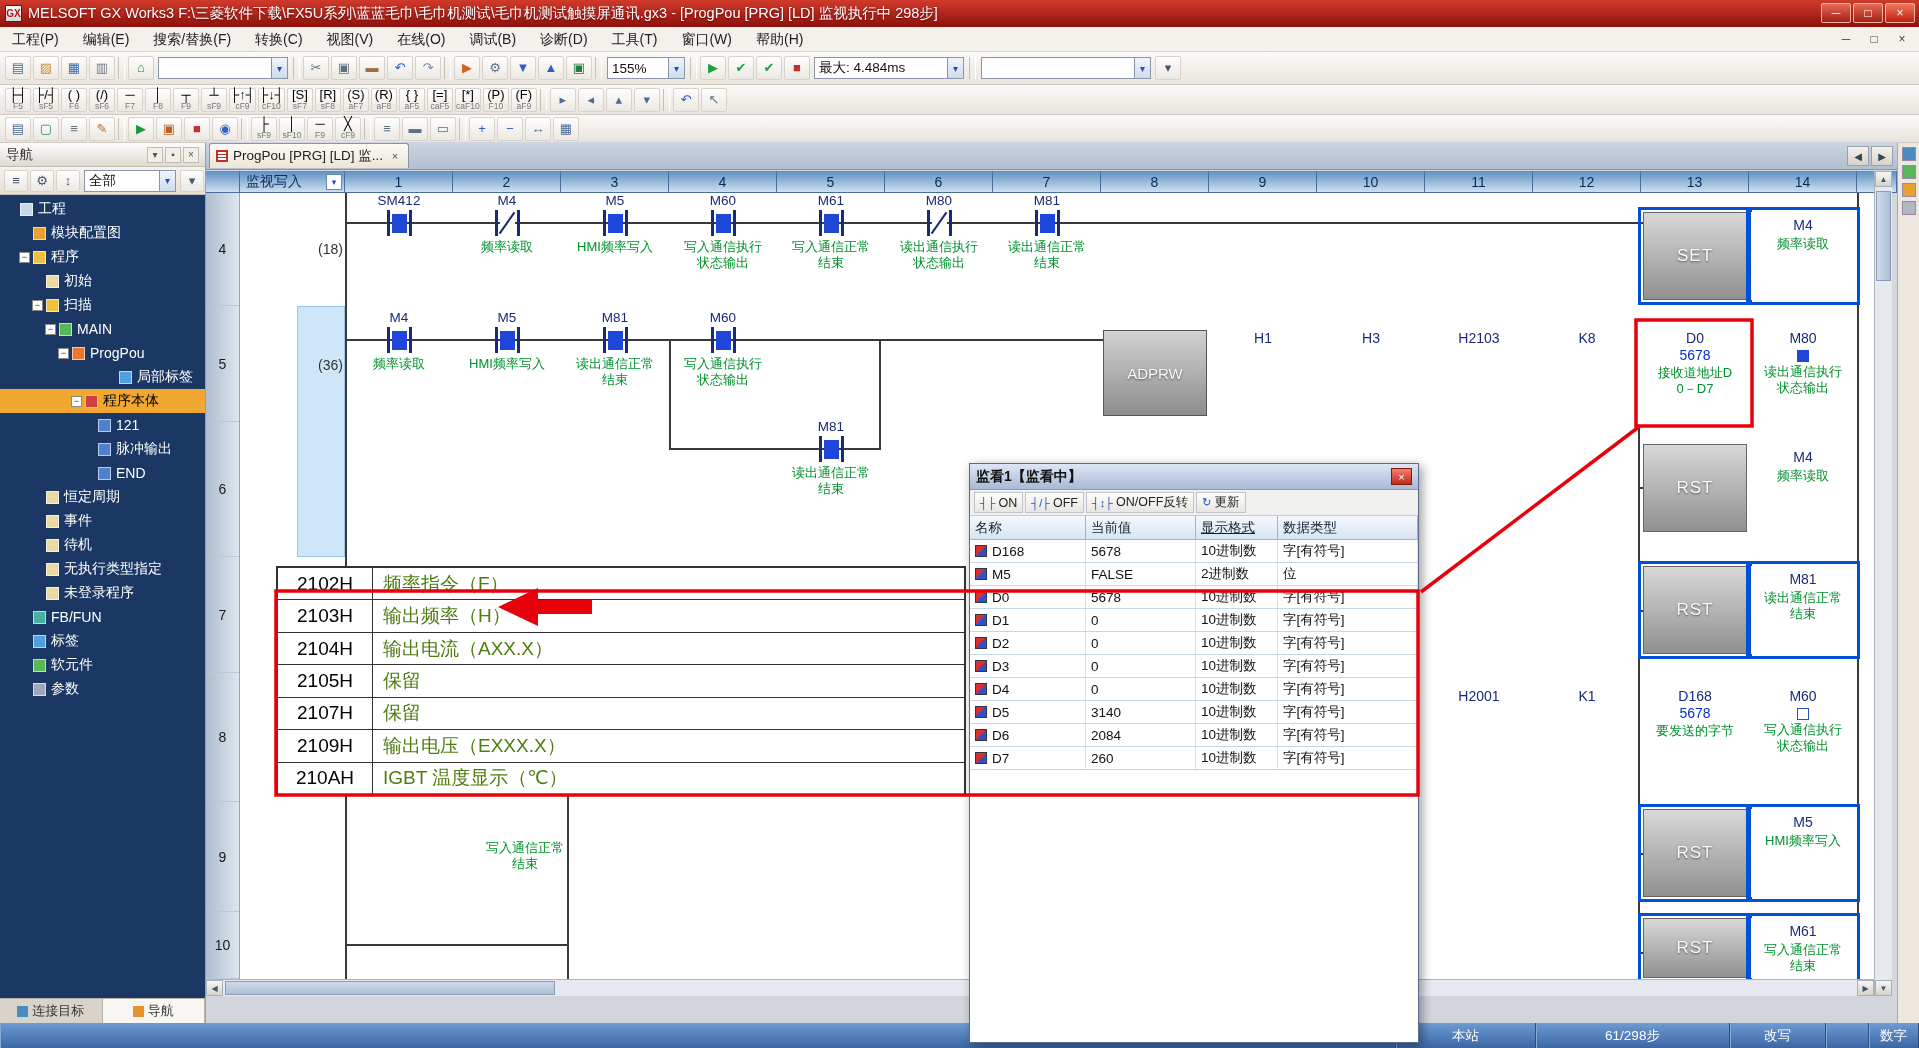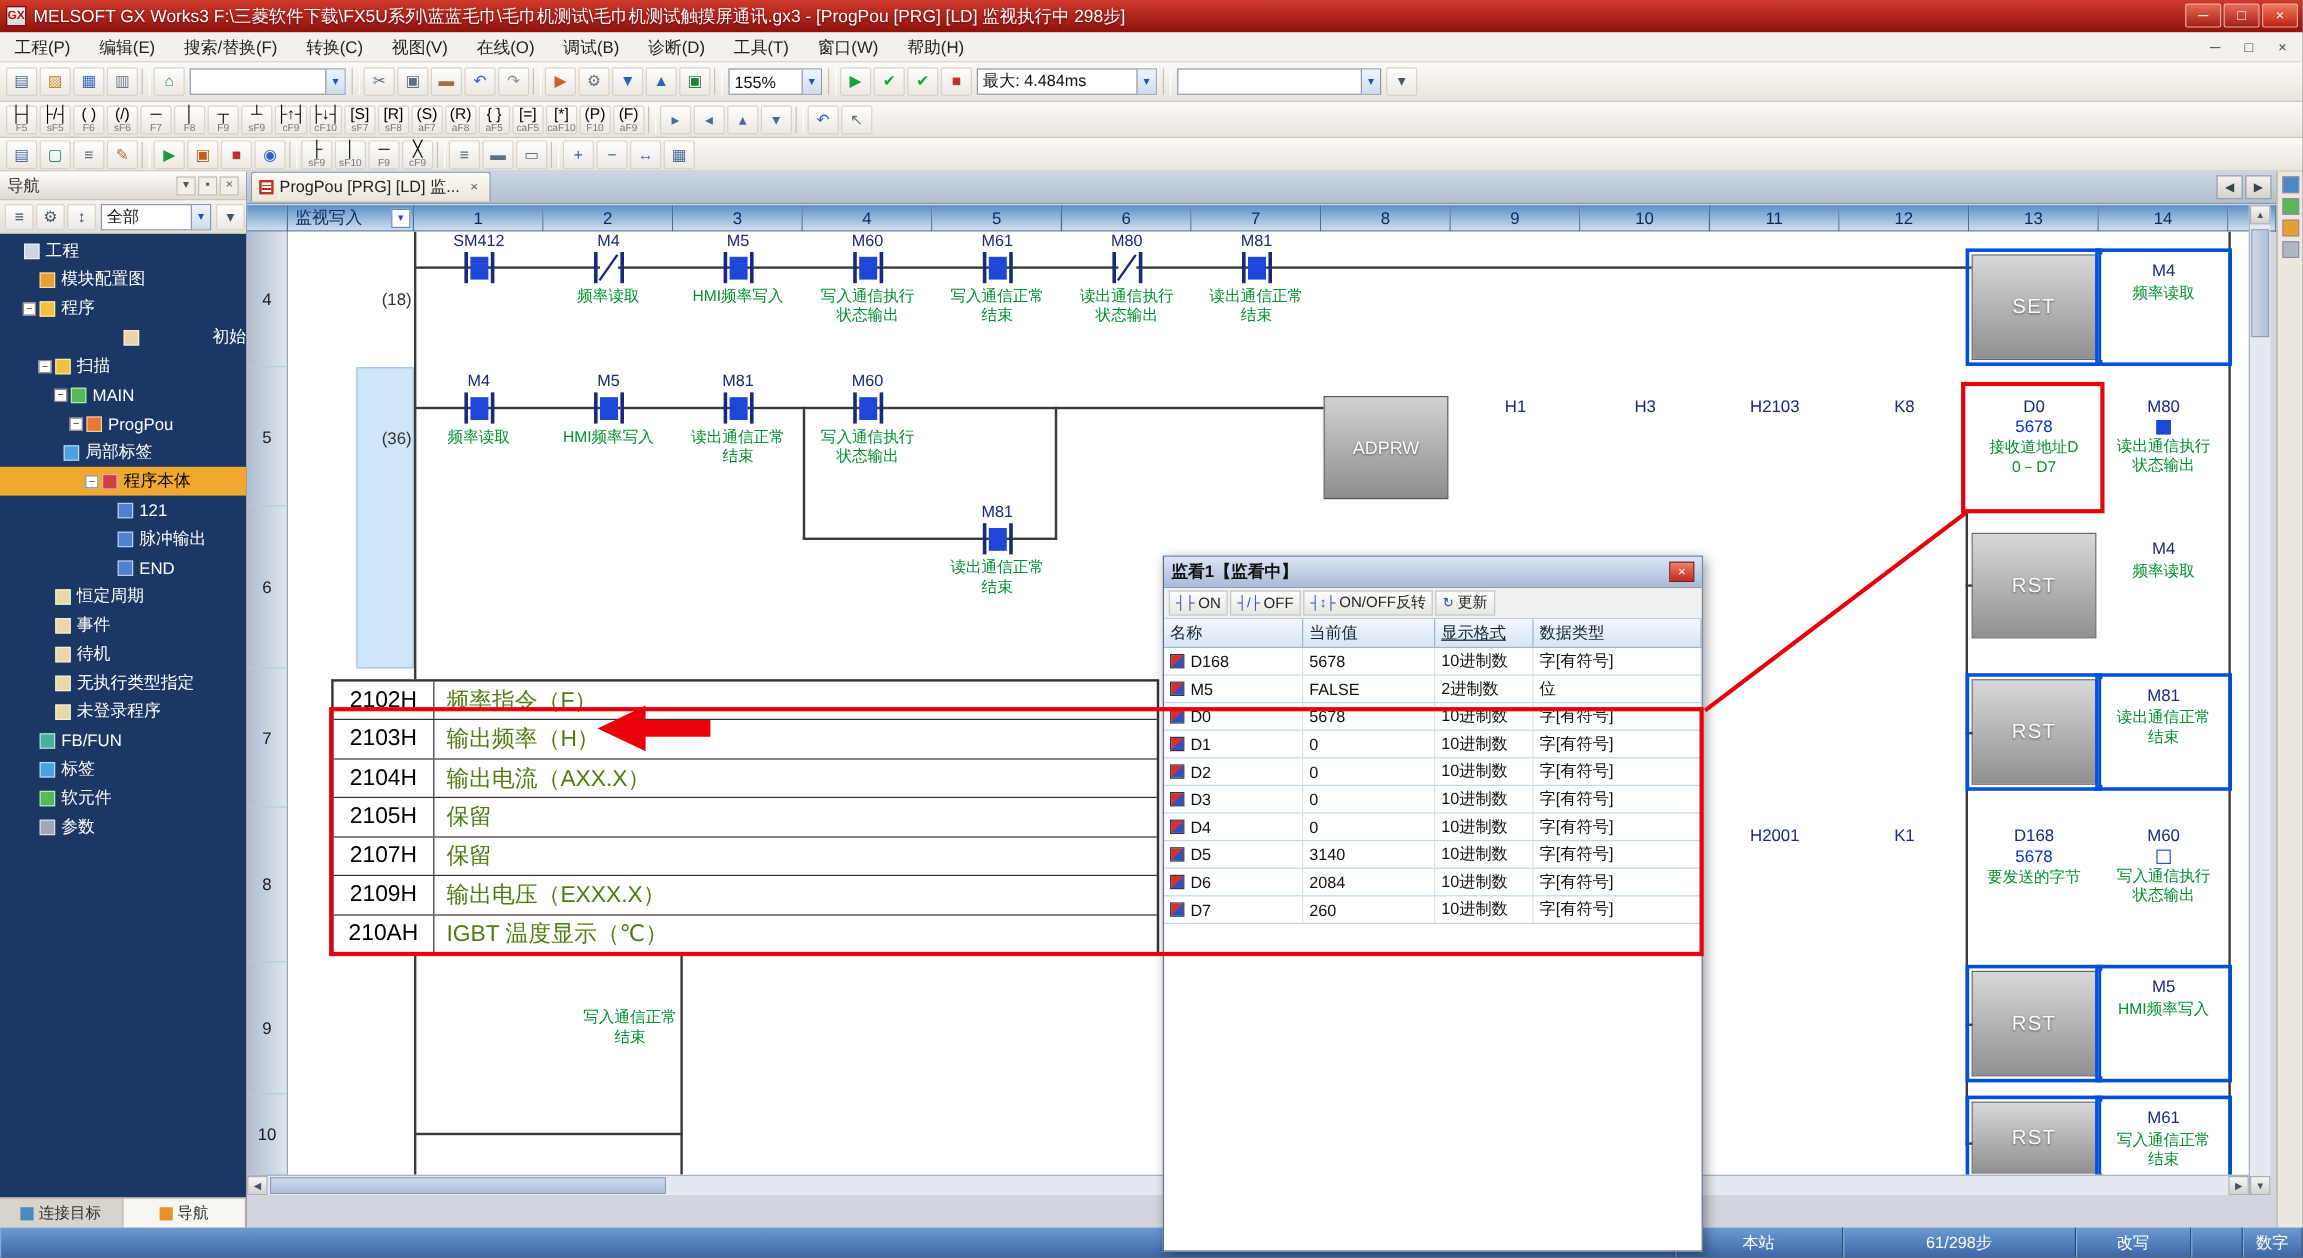--- a/index.html
+++ b/index.html
@@ -106,21 +106,21 @@
 #rightstrip{position:absolute;left:1897px;top:143px;width:22px;height:880px;background:#ece8e0;border-left:1px solid #b0a898;display:flex;flex-direction:column;align-items:center;padding-top:4px;gap:4px;}
 .rs-ic{width:14px;height:14px;border:1px solid #98a;}
 
 #framegap{position:absolute;left:206px;top:996px;width:1691px;height:27px;background:#d2d6dc;}
 
 
 #doc-table{position:absolute;left:276px;top:566px;width:690px;height:230px;background:#fff;border:2px solid #333;z-index:40;font-family:"Liberation Serif","DejaVu Serif",serif;}
 #doc-rows{display:flex;flex-direction:column;height:100%;}
 .drow{flex:1;display:flex;border-bottom:1px solid #333;}
 .drow:last-child{border-bottom:none;}
-.daddr{width:84px;border-right:1px solid #333;display:flex;align-items:center;justify-content:center;font-size:19px;color:#000;}
+.daddr{width:95px;border-right:1px solid #333;display:flex;align-items:center;justify-content:center;font-size:19px;color:#000;}
 .ddesc{flex:1;display:flex;align-items:center;padding-left:10px;font-size:19px;color:#4d7c0f;}
 
 
 #watch{position:absolute;left:969px;top:463px;width:450px;height:580px;background:#fff;border:1px solid #5a6b8c;box-shadow:3px 3px 10px rgba(0,0,0,.4);z-index:50;display:flex;flex-direction:column;}
 #watch-title{height:26px;background:linear-gradient(#dde6f4,#a9b9d6);border-bottom:1px solid #8a9ab8;display:flex;align-items:center;padding:0 6px;font-size:14px;font-weight:bold;color:#111;}
 #watch-title .sp{flex:1;}
 .wclose{width:21px;height:17px;background:linear-gradient(#f08070,#c02818);border:1px solid #801808;color:#fff;font-size:11px;font-weight:normal;display:flex;align-items:center;justify-content:center;}
 #watch-toolbar{height:26px;background:#f0f0ee;border-bottom:1px solid #c8ccd4;display:flex;align-items:center;padding-left:4px;gap:2px;}
 .wbtn{height:21px;border:1px solid #c0c4cc;background:linear-gradient(#fdfdfc,#e8e6e0);display:flex;align-items:center;padding:0 5px;gap:3px;font-size:12.5px;color:#222;}
 .wbg{font-size:11px;color:#2050c0;}
@@ -468,41 +468,41 @@
         <div class="trow" style="padding-left: 19px;">
           <div class="texp-sp"></div>
           <div class="ticon" style="background: rgb(232, 160, 48);"></div>
           <div class="tlabel">模块配置图</div>
         </div>
         <div class="trow" style="padding-left: 19px;">
           <div class="texp">−</div>
           <div class="ticon" style="background: rgb(240, 192, 64);"></div>
           <div class="tlabel">程序</div>
         </div>
-        <div class="trow" style="padding-left: 32px; justify-content: space-between;">
+        <div class="trow" style="padding-left: 32px;">
           <div class="texp-sp"></div>
           <div class="ticon" style="background: rgb(232, 216, 168);"></div>
           <div class="tlabel">初始</div>
         </div>
         <div class="trow" style="padding-left: 32px;">
           <div class="texp">−</div>
           <div class="ticon" style="background: rgb(240, 192, 64);"></div>
           <div class="tlabel">扫描</div>
         </div>
         <div class="trow" style="padding-left: 45px;">
           <div class="texp">−</div>
           <div class="ticon" style="background: rgb(88, 184, 88);"></div>
           <div class="tlabel">MAIN</div>
         </div>
         <div class="trow" style="padding-left: 58px;">
           <div class="texp">−</div>
           <div class="ticon" style="background: rgb(232, 120, 48);"></div>
           <div class="tlabel">ProgPou</div>
         </div>
-        <div class="trow" style="padding-left: 39px;">
+        <div class="trow" style="padding-left: 105px;">
           <div class="texp-sp"></div>
           <div class="ticon" style="background: rgb(80, 160, 224);"></div>
           <div class="tlabel">局部标签</div>
         </div>
         <div class="trow tsel" style="padding-left: 71px;">
           <div class="texp">−</div>
           <div class="ticon" style="background: rgb(208, 64, 64);"></div>
           <div class="tlabel">程序本体</div>
         </div>
         <div class="trow" style="padding-left: 84px;">

